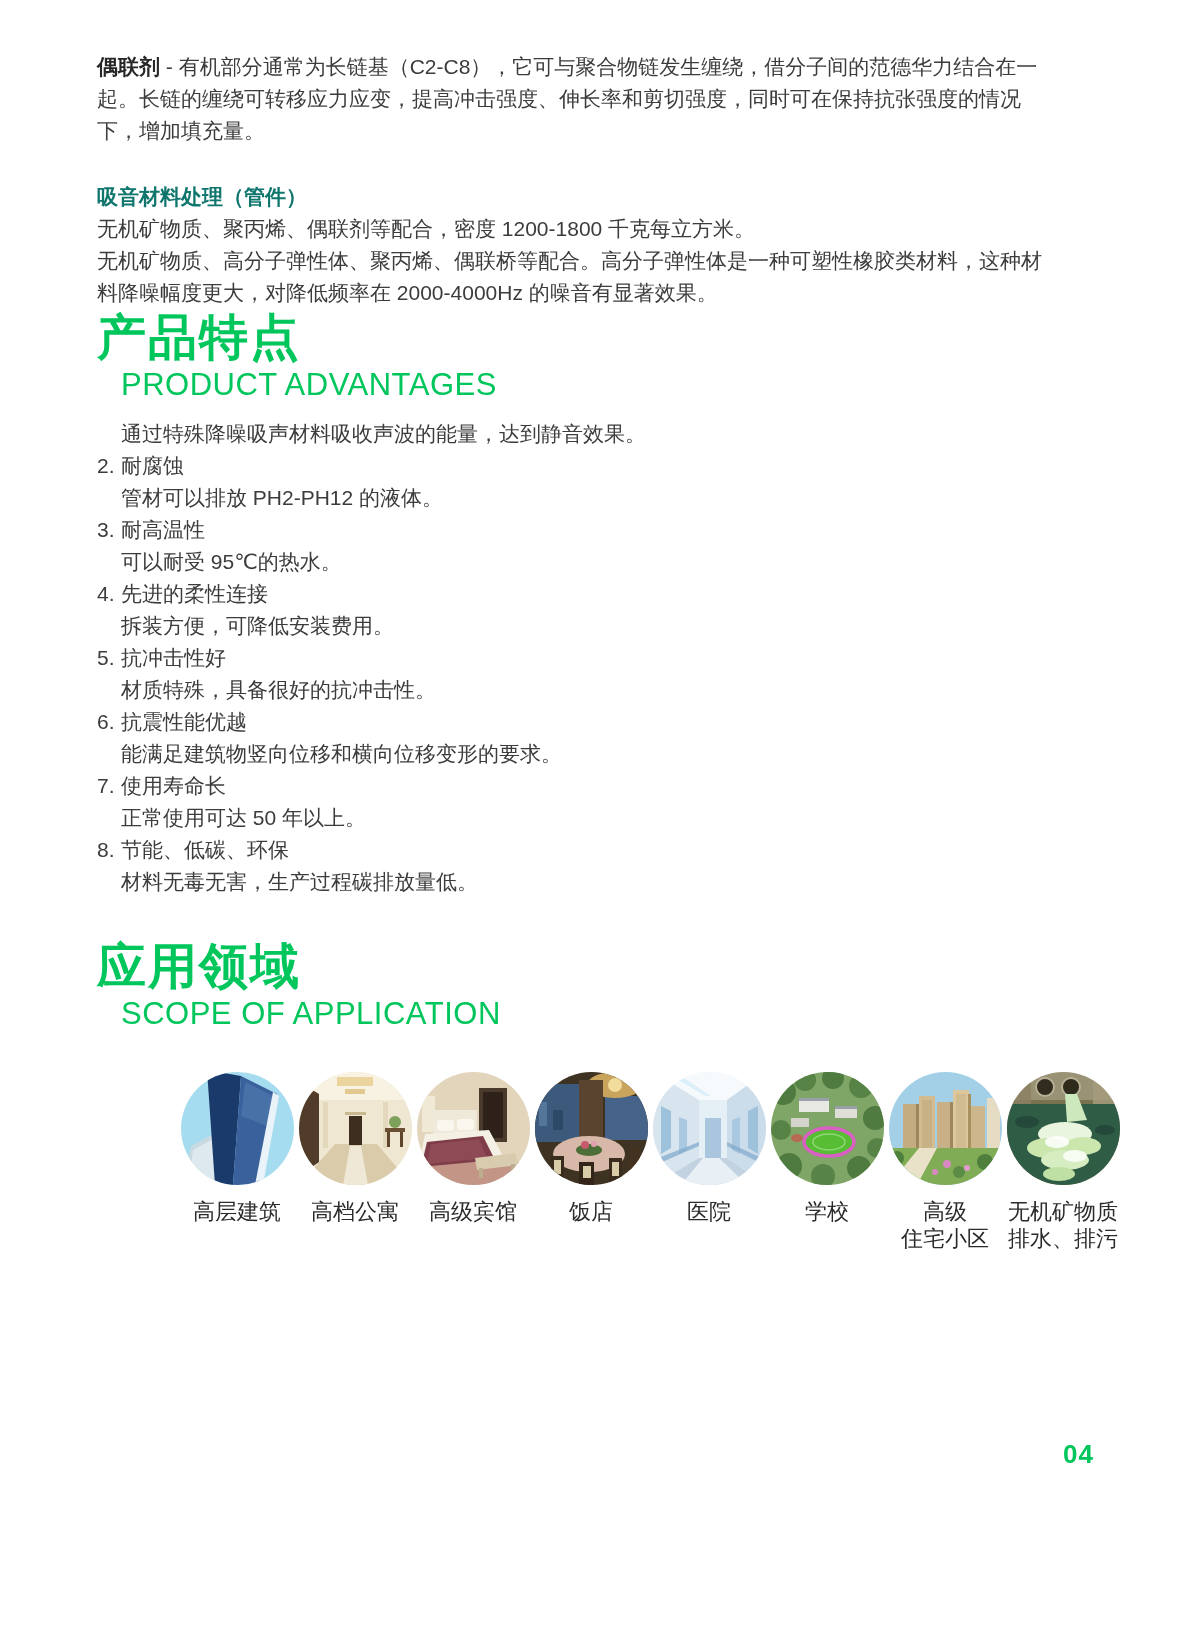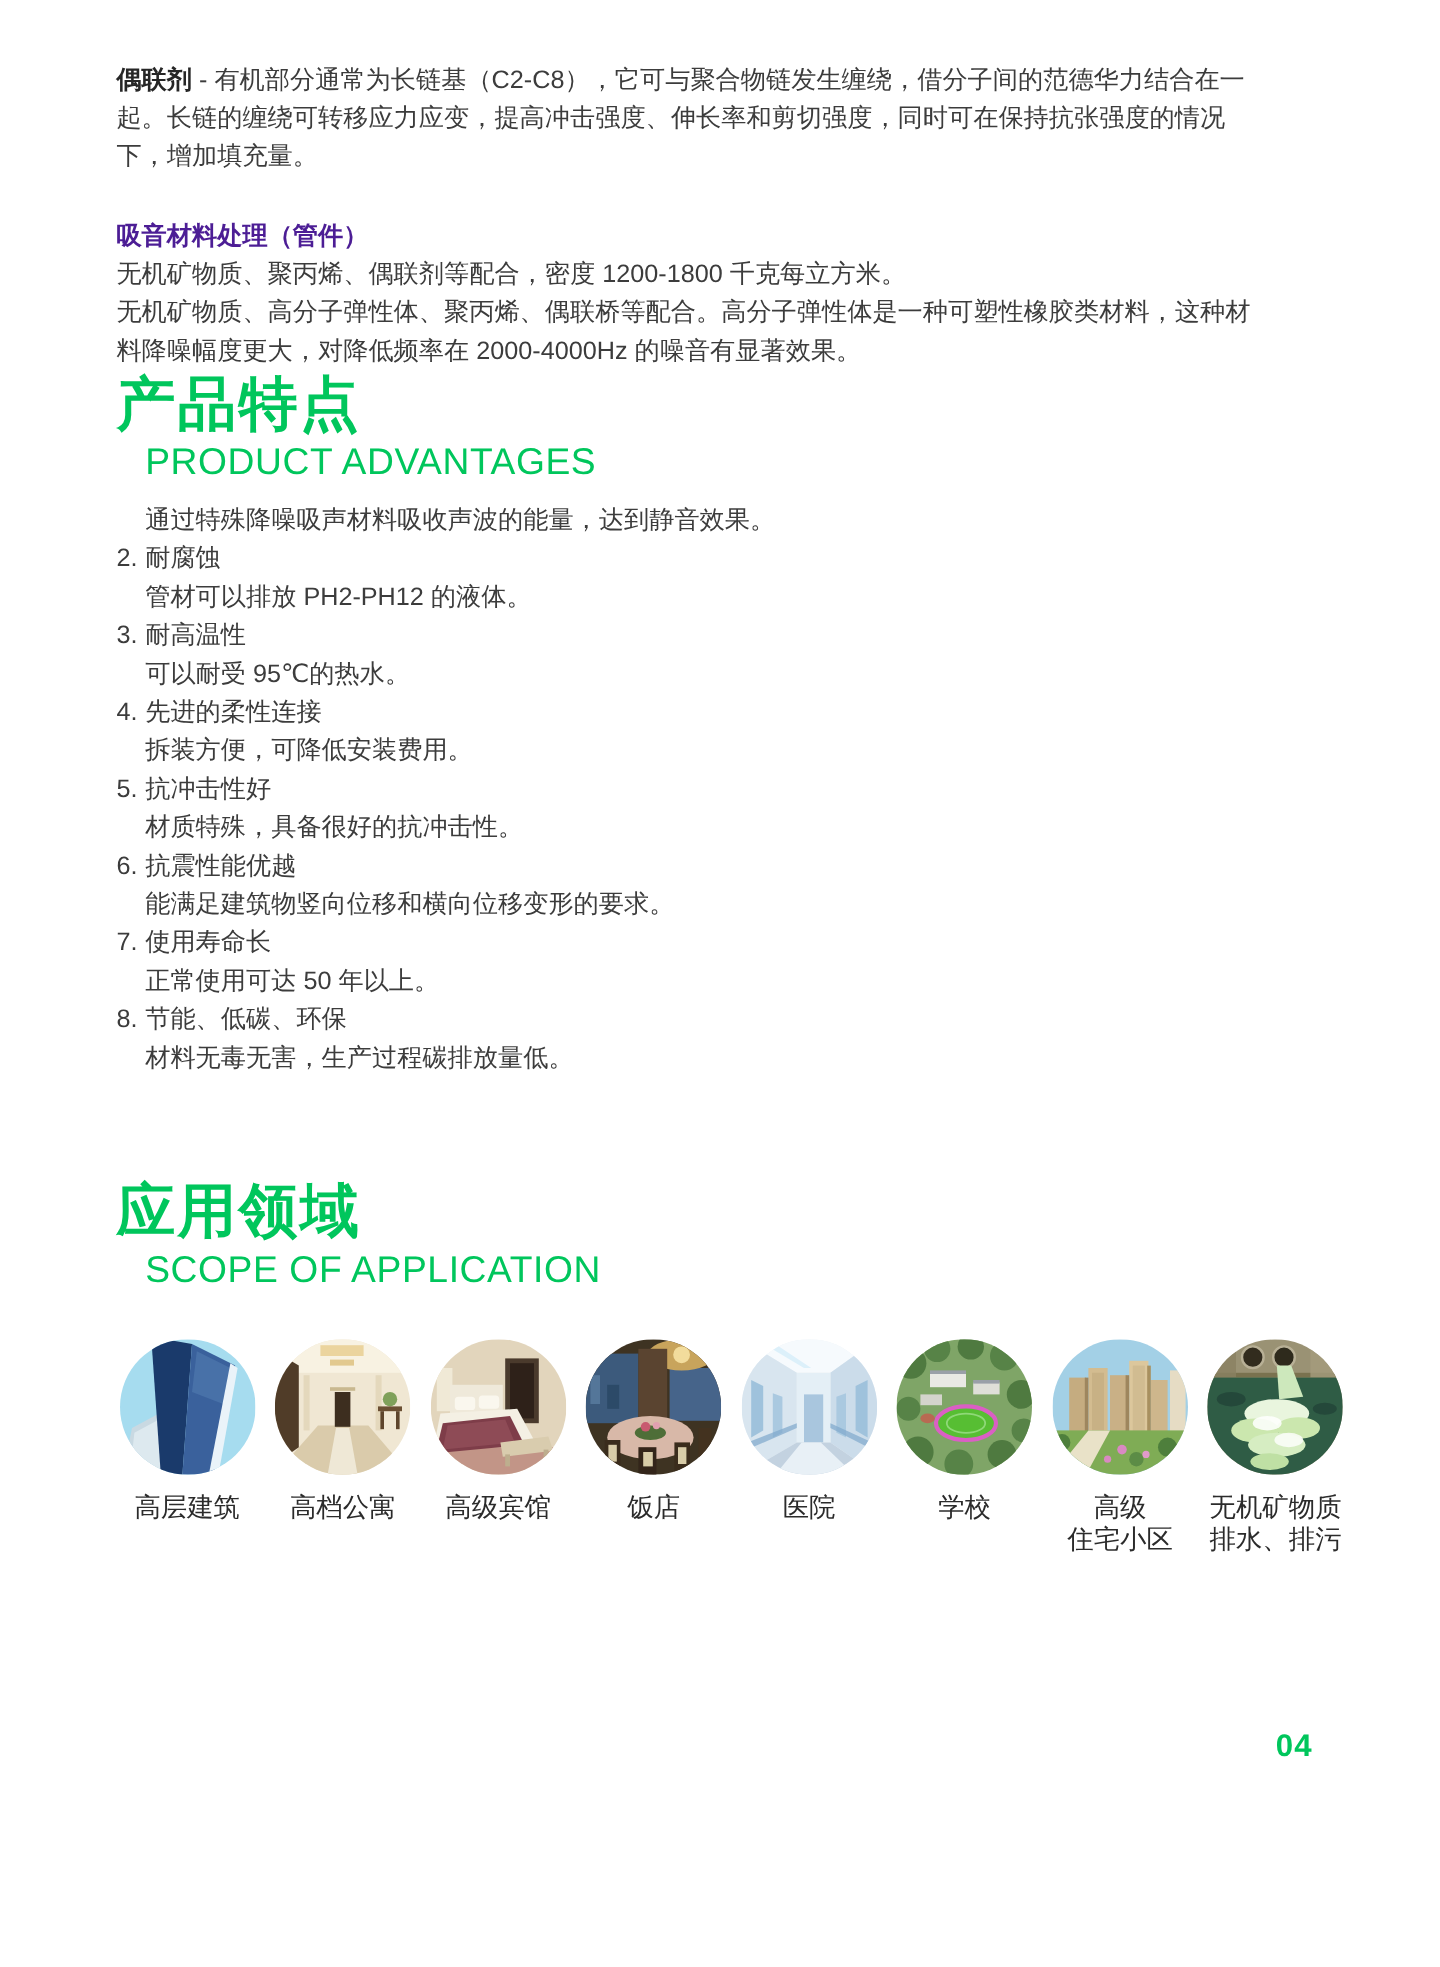--- a/index.html
+++ b/index.html
@@ -7,33 +7,33 @@
   body { font-family:"Liberation Sans","DejaVu Sans",sans-serif; }
   .page { position:relative; width:1200px; height:1639px; background:#ffffff; overflow:hidden; }
   .content { position:absolute; left:97px; top:0; width:958px; }
 
   .body-text { font-size:21px; line-height:32px; color:#3c3c3c; }
   .bold-cn { font-weight:bold; color:#262626; }
 
   .intro { padding-top:51px; }
 
   .absorb { margin-top:34px; }
-  .absorb-heading { font-size:21px; line-height:32px; font-weight:bold; color:#4c1d95; }
+  .absorb-heading { font-size:21px; line-height:32px; font-weight:bold; color:#0f766e; }
 
   .h-cn { font-size:49px; line-height:56px; font-weight:bold; color:#00c65c; letter-spacing:2px; }
   .h-en { font-size:31px; line-height:36px; font-weight:400; color:#00c65c; letter-spacing:0.5px; margin-top:2px;margin-left:24px; }
   .h-products { }
-  .h-apps { margin-top:84px; }
+  .h-apps { margin-top:40px; }
 
   .features { margin-top:15px; }
   .feature-title { font-size:21px; line-height:32px; color:#3c3c3c; }
   .feature-num { display:inline-block; min-width:24px; }
   .feature-desc { font-size:21px; line-height:32px; color:#3c3c3c; margin-left:24px; }
 
-  .app-row { margin-top:40px; width:1025px; display:flex; justify-content:space-between; }
+  .app-row { margin-top:40px; width:1025px; display:flex; justify-content:flex-end; }
   .app-item { width:118px; display:flex; flex-direction:column; align-items:center; }
   .app-circle { width:113px; height:113px; border-radius:50%; overflow:hidden; flex:none; }
   .app-circle svg { display:block; width:113px; height:113px; }
   .app-label { margin-top:13px; font-size:22px; line-height:27px; color:#2b2b2b; text-align:center; white-space:pre-line; }
 
   .page-num { position:absolute; right:106px; top:1438px; font-size:26px; line-height:32px; font-weight:bold; color:#00c65c; letter-spacing:1px; }
 </style>
 </head>
 <body>
 

